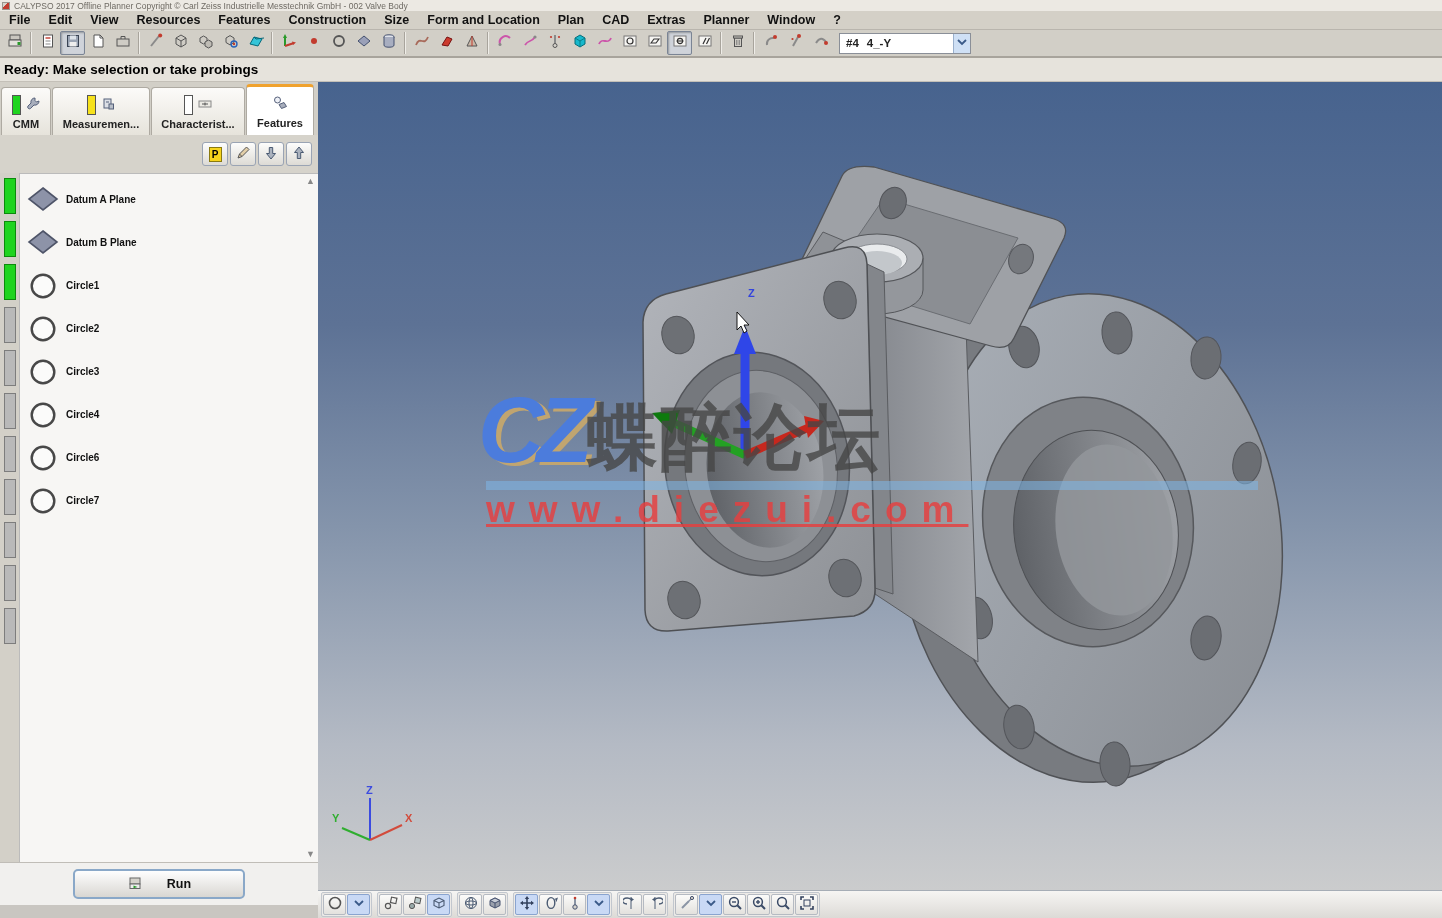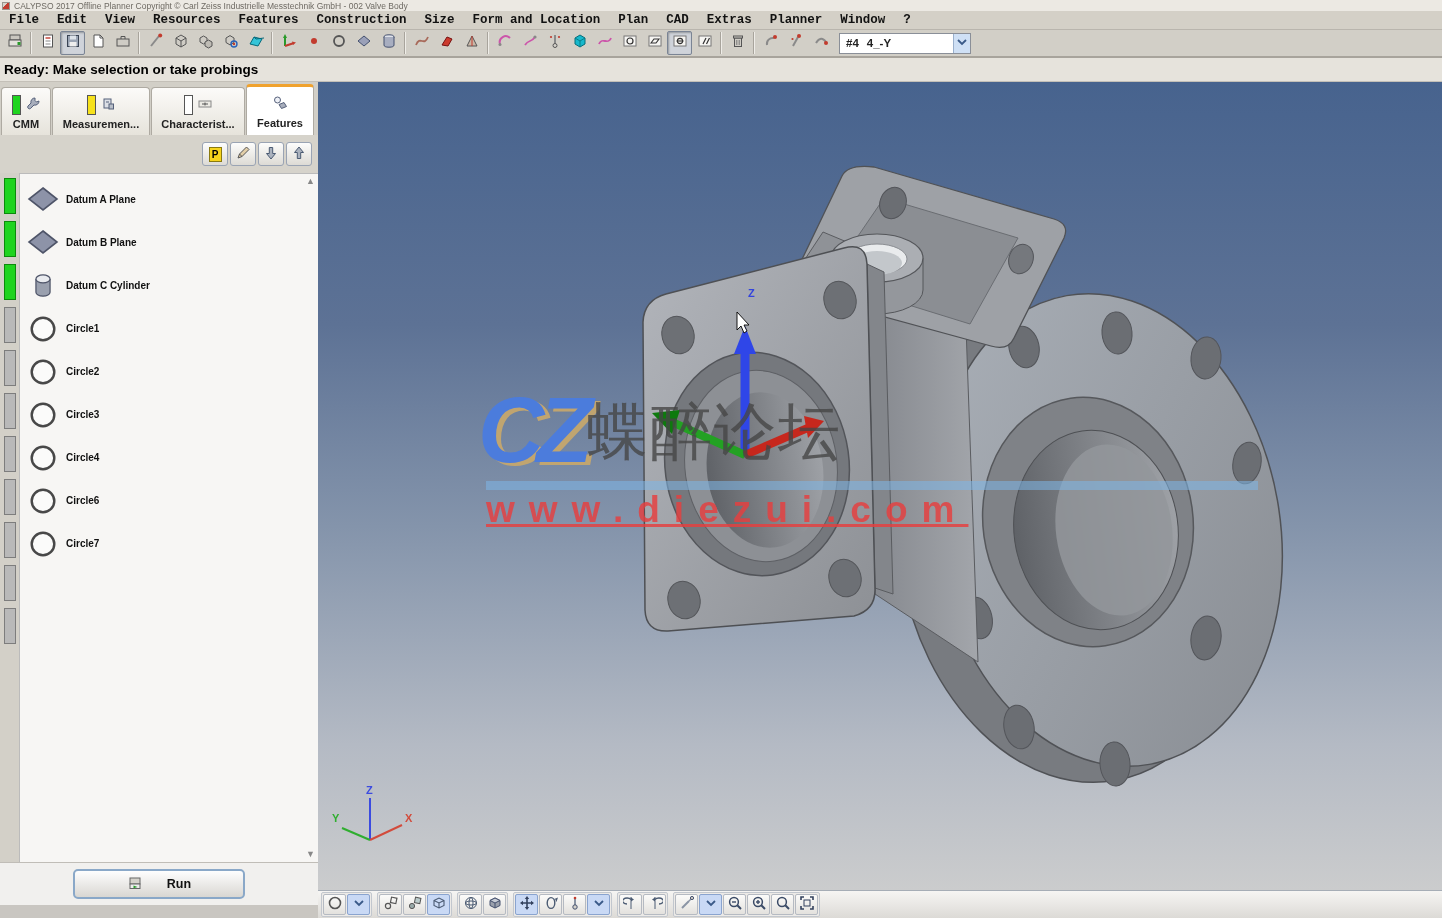--- a/index.html
+++ b/index.html
@@ -6,21 +6,21 @@
   html,body { width:1442px; height:918px; overflow:hidden; font-family:"Liberation Sans", sans-serif; }
   #app { width:1442px; height:918px; display:flex; flex-direction:column; background:#d4d0c8; }
 
   
   .titlebar { height:11px; background:#ece9e3; display:flex; align-items:center; gap:4px; padding-left:2px;
               font-size:8.5px; color:#6e6a63; white-space:nowrap; }
   .title-ico { width:8px; height:8px; display:inline-block; background:linear-gradient(135deg,#d6d2ca 40%,#c23b2e 40%); border:1px solid #9a968e; }
 
   
   .menubar { height:19px; background:#d4d0c7; border-bottom:1px solid #b9b5ad; display:flex; align-items:center; font-size:12.5px; font-weight:700; color:#111; }
-  .menu-item { padding:8px 9px; height:100%; display:flex; align-items:center; cursor:default;font-family:Liberation Mono, monospace; }
+  .menu-item { padding:8px 9px; height:100%; display:flex; align-items:center; cursor:default; }
   .menu-item::first-letter { text-decoration:underline; }
 
   
   .toolbar { height:28px; background:#d2cfc7; border-bottom:2px solid #a8a49c; display:flex; align-items:center; padding-left:2px; }
   .tbtn { width:25px; height:24px; display:flex; align-items:center; justify-content:center; border:1px solid transparent; border-radius:2px; }
   .tbtn.pressed { background:#cfd3da; border:1px solid #7a8494; box-shadow:inset 1px 1px 2px rgba(0,0,0,.28); }
   .tsep { width:2px; height:22px; margin:0 3px; border-left:1px solid #a8a49c; border-right:1px solid #efede8; }
   .probe-select { margin-left:6px; width:132px; height:21px; background:#fff; border:1px solid #8a8f98; display:flex; align-items:center; font-size:11.5px; font-weight:700; color:#222; }
   .probe-select .num { padding:0 8px 0 6px; }
   .probe-select .name { flex:1; }
@@ -66,21 +66,21 @@
              display:flex; align-items:center; justify-content:center; gap:24px; font-size:12.5px; font-weight:700; color:#111; }
   .bottom-strip { height:13px; background:#c9c6c1; }
 
   
   .viewport { flex:1; position:relative; display:flex; flex-direction:column; min-width:0; }
   .v3d { flex:1; position:relative; background:linear-gradient(#47638e 0%, #5d7295 30%, #8494ab 55%, #b4bac4 82%, #cbcccd 100%); overflow:hidden; }
   .v3d svg.scene { position:absolute; left:0; top:0; }
 
   .wm-logo { position:absolute; left:160px; top:296px; font-size:92px; font-style:italic; font-weight:900;
              color:#4a7ce0; text-shadow:5px 3px 0 rgba(201,169,106,.95); opacity:.95; letter-spacing:-8px; }
-  .wm-cn { position:absolute; left:268px; top:308px; font-size:62px; font-weight:400; color:rgba(70,70,70,.80); letter-spacing:2px; white-space:nowrap; }
+  .wm-cn { position:absolute; left:268px; top:308px; font-size:72px; font-weight:700; color:rgba(70,70,70,.80); letter-spacing:2px; white-space:nowrap; }
   .wm-band { position:absolute; left:168px; top:399px; width:772px; height:9px; background:rgba(126,182,232,.55); }
   .wm-url { position:absolute; left:168px; top:407px; font-size:37px; font-weight:700; color:rgba(230,62,62,.82); letter-spacing:14px; white-space:nowrap;text-decoration:underline; }
 
   
   .vfoot { height:28px; background:linear-gradient(#f6f5f3,#dcdad6); border-top:1px solid #a6adb6; display:flex; align-items:center; gap:1px; padding-left:3px; }
   .vgroup { display:flex; align-items:center; gap:1px; border:1px solid #c2c7ce; background:#eceae7; padding:1px; border-radius:2px; margin-right:4px; }
   .vbtn { width:23px; height:21px; background:linear-gradient(#fbfbfa,#e3e1dd); border:1px solid #b5bac2; border-radius:2px;
           display:flex; align-items:center; justify-content:center; }
   .vbtn.active { background:#c9d9f5; border-color:#8aa4cf; }
 </style>
@@ -419,29 +419,20 @@
               </span>
               <span class="llabel">Datum A Plane</span>
             </div>
             <div class="lrow">
               <span class="icobox">
                 <svg viewBox="0 0 34 30" width="34" height="30">
                   <path d="M17 3 L31 14 L17 25 L3 14 Z" fill="#8d93a8" stroke="#4e5468" stroke-width="1.6"></path>
                 </svg>
               </span>
               <span class="llabel">Datum B Plane</span>
-            </div>
-            <div class="lrow">
-              <span class="icobox">
-                <svg viewBox="0 0 34 34" width="30" height="30">
-                  <path d="M9 9 v15 a8 4.5 0 0 0 16 0 V9" fill="#9aa0ae" stroke="#4e5468" stroke-width="1.4"></path>
-                  <ellipse cx="17" cy="9" rx="8" ry="4.5" fill="#e9ebef" stroke="#4e5468" stroke-width="1.4"></ellipse>
-                </svg>
-              </span>
-              <span class="llabel">Datum C Cylinder</span>
             </div>
             <div class="lrow">
               <span class="icobox">
                 <svg viewBox="0 0 34 34" width="32" height="32">
                   <circle cx="17" cy="17" r="12" fill="#fbfbfa" stroke="#484848" stroke-width="2.6"></circle>
                 </svg>
               </span>
               <span class="llabel">Circle1</span>
             </div>
             <div class="lrow">

